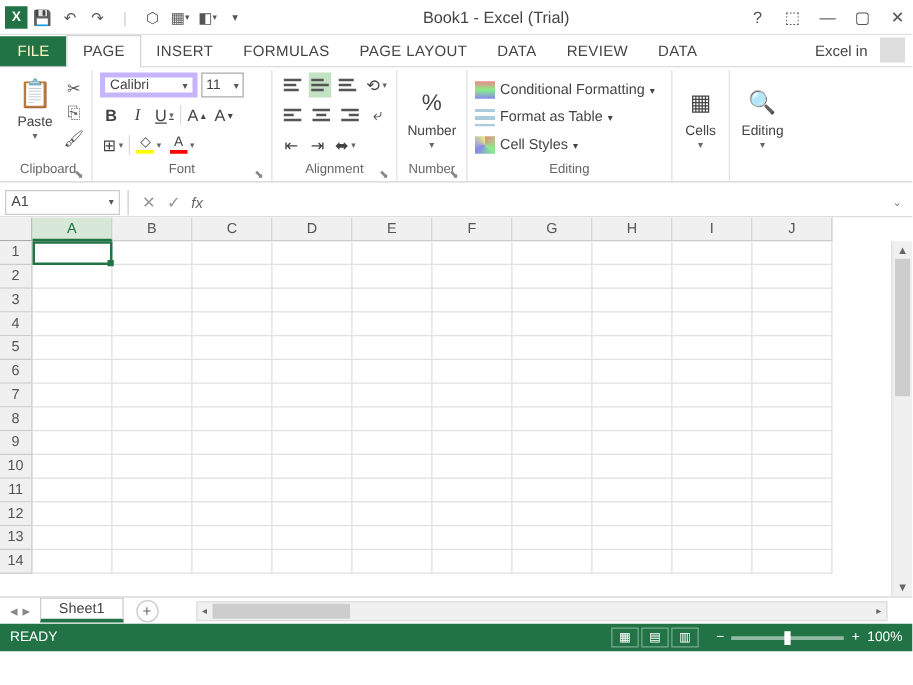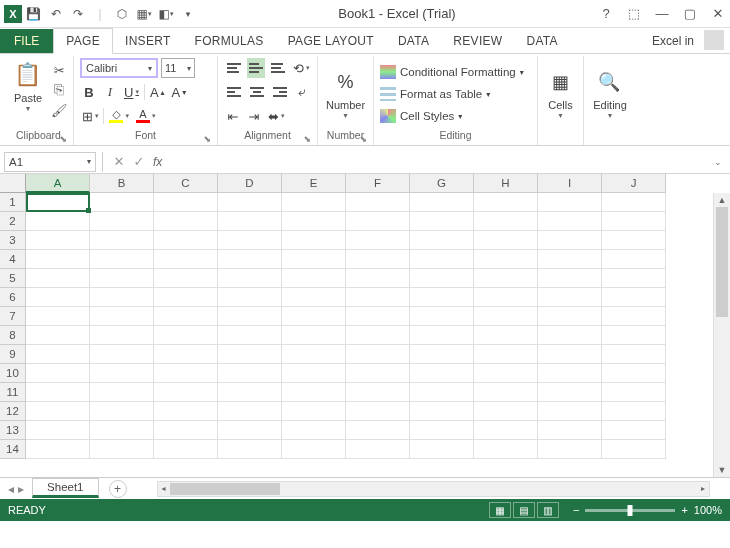--- a/index.html
+++ b/index.html
@@ -35,21 +35,21 @@
 .bigbtn { display: flex; flex-direction: column; align-items: center; justify-content: flex-start; padding: 2px 4px; cursor: pointer; }
 .bigbtn .ico { width: 28px; height: 30px; display: flex; align-items: center; justify-content: center; font-size: 22px; }
 .bigbtn .txt { font-size: 11px; color: #444; margin-top: 2px; }
 .bigbtn .arrow { font-size: 8px; color: #666; }
 .minicol { display: flex; flex-direction: column; gap: 4px; justify-content: center; padding-top: 4px; }
 .minicol span { width: 18px; height: 16px; display: flex; align-items: center; justify-content: center; cursor: pointer; font-size: 13px; color: #555; }
 
 
 .fontgroup .body { flex-direction: column; gap: 4px; }
 .fontrow { display: flex; align-items: center; gap: 3px; }
-.fontname { width: 78px; height: 20px; border: 2px solid #c4b5fd; display: flex; align-items: center; padding: 0 4px; font-size: 11px; justify-content: space-between; }
+.fontname { width: 78px; height: 20px; border: 4px solid #c4b5fd; display: flex; align-items: center; padding: 0 4px; font-size: 11px; justify-content: space-between; }
 .fontsize { width: 34px; height: 20px; border: 1px solid #ababab; display: flex; align-items: center; padding: 0 3px; font-size: 11px; justify-content: space-between; }
 .dd { font-size: 8px; color: #555; }
 .iconbtn { min-width: 18px; height: 20px; display: flex; align-items: center; justify-content: center; cursor: pointer; font-size: 13px; color: #444; padding: 0 2px; gap: 2px; }
 .iconbtn .arrow { font-size: 7px; color: #666; }
 .bold { font-weight: bold; font-size: 13px; }
 .italic { font-style: italic; font-size: 13px; font-family: 'Times New Roman', serif; }
 .underline { text-decoration: underline; font-size: 13px; }
 .colorbar { width: 14px; border-bottom: 3px solid; text-align: center; font-size: 11px; line-height: 11px; }
 
 

